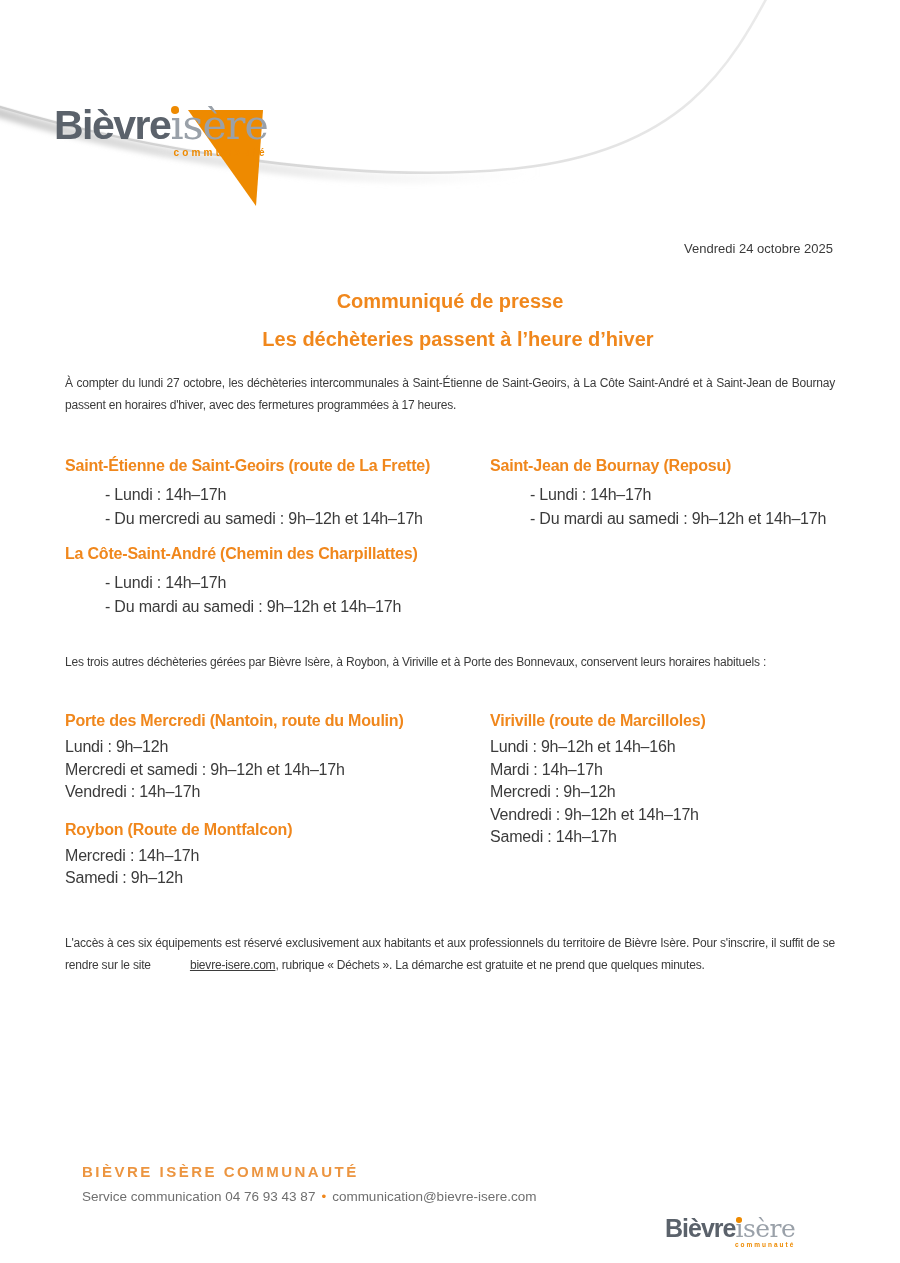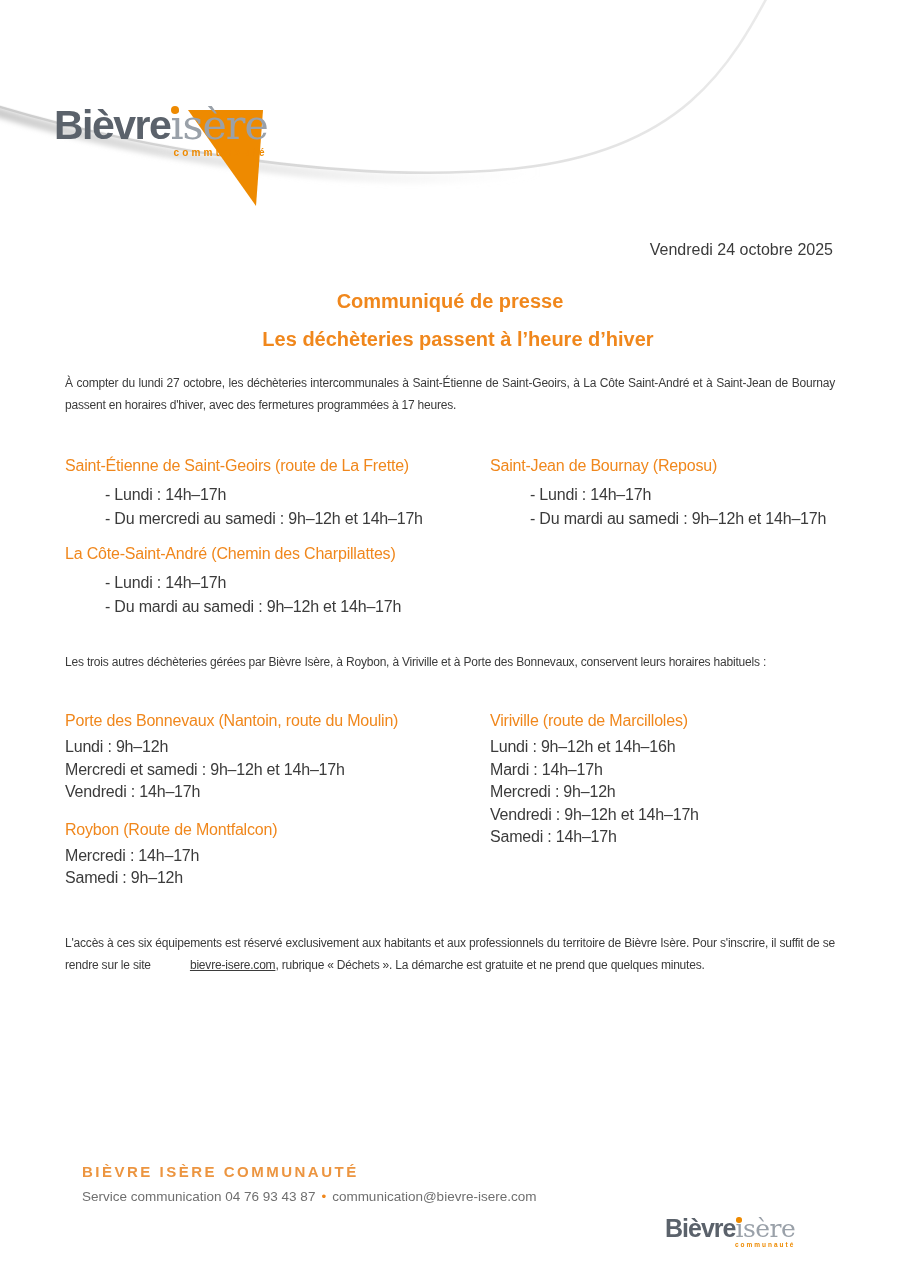--- a/index.html
+++ b/index.html
@@ -23,38 +23,38 @@
   .logo-main .idot{left:1px;top:5px;width:8px;height:8px;}
   .logo-tagline{font-size:10px;font-weight:bold;letter-spacing:3.2px;color:var(--logo_orange,#ee8a00);text-align:right;margin-top:-7px;}
   
   .logo-footer{left:665px;top:1167px;}
   .logo-footer .logo-line{line-height:26px;}
   .logo-footer .logo-bold{font-size:25px;letter-spacing:-1px;}
   .logo-footer .logo-serif{font-size:25px;letter-spacing:-0.5px;}
   .logo-footer .idot{left:1px;top:3px;width:5.5px;height:5.5px;}
   .logo-footer .logo-tagline{font-size:6.5px;letter-spacing:2px;margin-top:-4px;}
   
-  .date{position:absolute;top:241px;right:67px;font-size:16px;color:var(--text);}
+  .date{position:absolute;top:241px;right:67px;font-size:13px;color:var(--text);}
   .doc-title{position:absolute;top:290px;left:0;width:100%;text-align:center;
     font-size:20px;line-height:22px;font-weight:bold;color:var(--accent,#f0871c);}
   .doc-subtitle{position:absolute;top:328px;left:8px;width:100%;text-align:center;
     font-size:20px;line-height:22px;font-weight:bold;color:var(--accent,#f0871c);}
   .para{position:absolute;left:65px;width:770px;font-size:12px;letter-spacing:-0.2px;
     line-height:21.5px;text-align:justify;color:var(--text);}
   .para-intro{top:373px;}
   .para-middle{top:651px;line-height:22px;}
   .para-outro{top:932px;line-height:22px;}
   .para-outro .link{color:var(--text);text-decoration:underline;margin-left:36px;}
   
   .cols{position:absolute;left:65px;width:770px;display:flex;}
   .cols-row1{top:456px;}
   .cols-row2{top:711px;}
   .col-left{width:425px;flex:0 0 425px;}
   .col-right{flex:1;}
-  .facility h3{font-size:16px;line-height:20px;font-weight:normal;letter-spacing:-0.2px;
+  .facility h3{font-size:16px;line-height:20px;font-weight:bold;letter-spacing:-0.2px;
     color:var(--accent,#f0871c);white-space:nowrap;margin:0 0 7px 0;}
   .facility + .facility{margin-top:14px;}
   .item{font-size:16px;letter-spacing:-0.2px;line-height:23.5px;color:var(--text);white-space:nowrap;}
   .item-dash{padding-left:40px;}
   .cols-row2 .facility h3{margin-bottom:5px;}
   .cols-row2 .item{line-height:22.5px;}
   .cols-row2 .facility + .facility{margin-top:16px;}
   
   .footer-left{position:absolute;left:82px;top:1163px;}
   .footer-org{font-size:15px;font-weight:bold;letter-spacing:2.5px;color:var(--footer_org,#ec9540);margin-bottom:7px;}
@@ -125,21 +125,21 @@
       <p class="item item-dash">- Du mardi au samedi : 9h–12h et 14h–17h</p>
     </div>
   </div>
 </section>
 
 <p class="para para-middle">Les trois autres déchèteries gérées par Bièvre Isère, à Roybon, à Viriville et à Porte des Bonnevaux, conservent leurs horaires habituels :</p>
 
 <section class="cols cols-row2">
   <div class="col-left">
     <div class="facility">
-      <h3>Porte des Bonnevaux (Nantoin, route du Moulin)</h3>
+      <h3>Porte des Mercredi (Nantoin, route du Moulin)</h3>
       <p class="item">Lundi : 9h–12h</p>
       <p class="item">Mercredi et samedi : 9h–12h et 14h–17h</p>
       <p class="item">Vendredi : 14h–17h</p>
     </div>
     <div class="facility">
       <h3>Roybon (Route de Montfalcon)</h3>
       <p class="item">Mercredi : 14h–17h</p>
       <p class="item">Samedi : 9h–12h</p>
     </div>
   </div>

